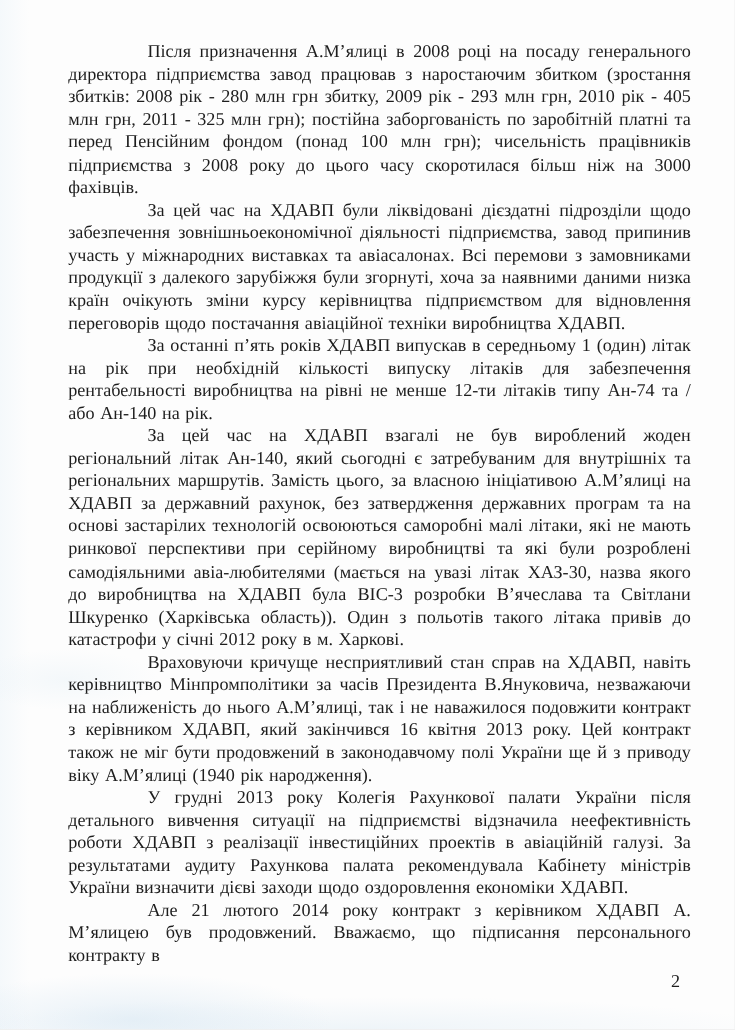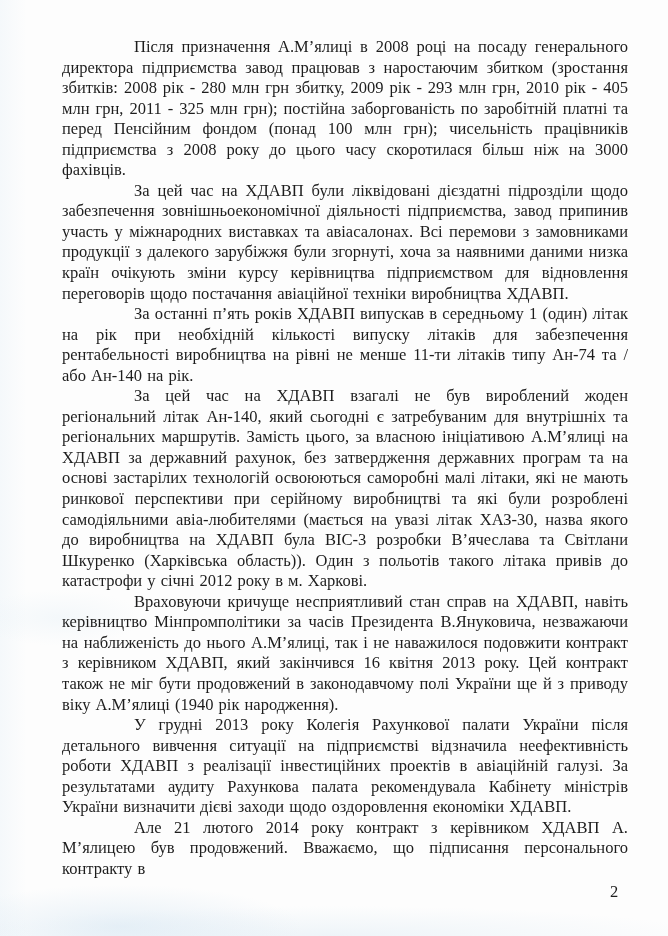--- a/index.html
+++ b/index.html
@@ -54,21 +54,21 @@
 </style>
 </head>
 <body>
 
 <div class="page">
   <div class="scan-tint"></div>
 
   <div class="text-block">
     <p>Після призначення А.М’ялиці в 2008 році на посаду генерального директора підприємства завод працював з наростаючим збитком (зростання збитків: 2008 рік - 280 млн грн збитку, 2009 рік - 293 млн грн, 2010 рік - 405 млн грн, 2011 - 325 млн грн); постійна заборгованість по заробітній платні та перед Пенсійним фондом (понад 100 млн грн); чисельність працівників підприємства з 2008 року до цього часу скоротилася більш ніж на 3000 фахівців.</p>
     <p>За цей час на ХДАВП були ліквідовані дієздатні підрозділи щодо забезпечення зовнішньоекономічної діяльності підприємства, завод припинив участь у міжнародних виставках та авіасалонах. Всі перемови з замовниками продукції з далекого зарубіжжя були згорнуті, хоча за наявними даними низка країн очікують зміни курсу керівництва підприємством для відновлення переговорів щодо постачання авіаційної техніки виробництва ХДАВП.</p>
-    <p>За останні п’ять років ХДАВП випускав в середньому 1 (один) літак на рік при необхідній кількості випуску літаків для забезпечення рентабельності виробництва на рівні не менше 11-ти літаків типу Ан-74 та / або Ан-140 на рік.</p>
+    <p>За останні п’ять років ХДАВП випускав в середньому 1 (один) літак на рік при необхідній кількості випуску літаків для забезпечення рентабельності виробництва на рівні не менше 12-ти літаків типу Ан-74 та / або Ан-140 на рік.</p>
     <p>За цей час на ХДАВП взагалі не був вироблений жоден регіональний літак Ан-140, який сьогодні є затребуваним для внутрішніх та регіональних маршрутів. Замість цього, за власною ініціативою А.М’ялиці на ХДАВП за державний рахунок, без затвердження державних програм та на основі застарілих технологій освоюються саморобні малі літаки, які не мають ринкової перспективи при серійному виробництві та які були розроблені самодіяльними авіа-любителями (мається на увазі літак ХАЗ-30, назва якого до виробництва на ХДАВП була ВІС-3 розробки В’ячеслава та Світлани Шкуренко (Харківська область)). Один з польотів такого літака привів до катастрофи у січні 2012 року в м. Харкові.</p>
     <p>Враховуючи кричуще несприятливий стан справ на ХДАВП, навіть керівництво Мінпромполітики за часів Президента В.Януковича, незважаючи на наближеність до нього А.М’ялиці, так і не наважилося подовжити контракт з керівником ХДАВП, який закінчився 16 квітня 2013 року. Цей контракт також не міг бути продовжений в законодавчому полі України ще й з приводу віку А.М’ялиці (1940 рік народження).</p>
     <p>У грудні 2013 року Колегія Рахункової палати України після детального вивчення ситуації на підприємстві відзначила неефективність роботи ХДАВП з реалізації інвестиційних проектів в авіаційній галузі. За результатами аудиту Рахункова палата рекомендувала Кабінету міністрів України визначити дієві заходи щодо оздоровлення економіки ХДАВП.</p>
     <p>Але 21 лютого 2014 року контракт з керівником ХДАВП А. М’ялицею був продовжений. Вважаємо, що підписання персонального контракту в</p>
   </div>
 
   <div class="page-number">2</div>
 </div>
 
 </body></html>

